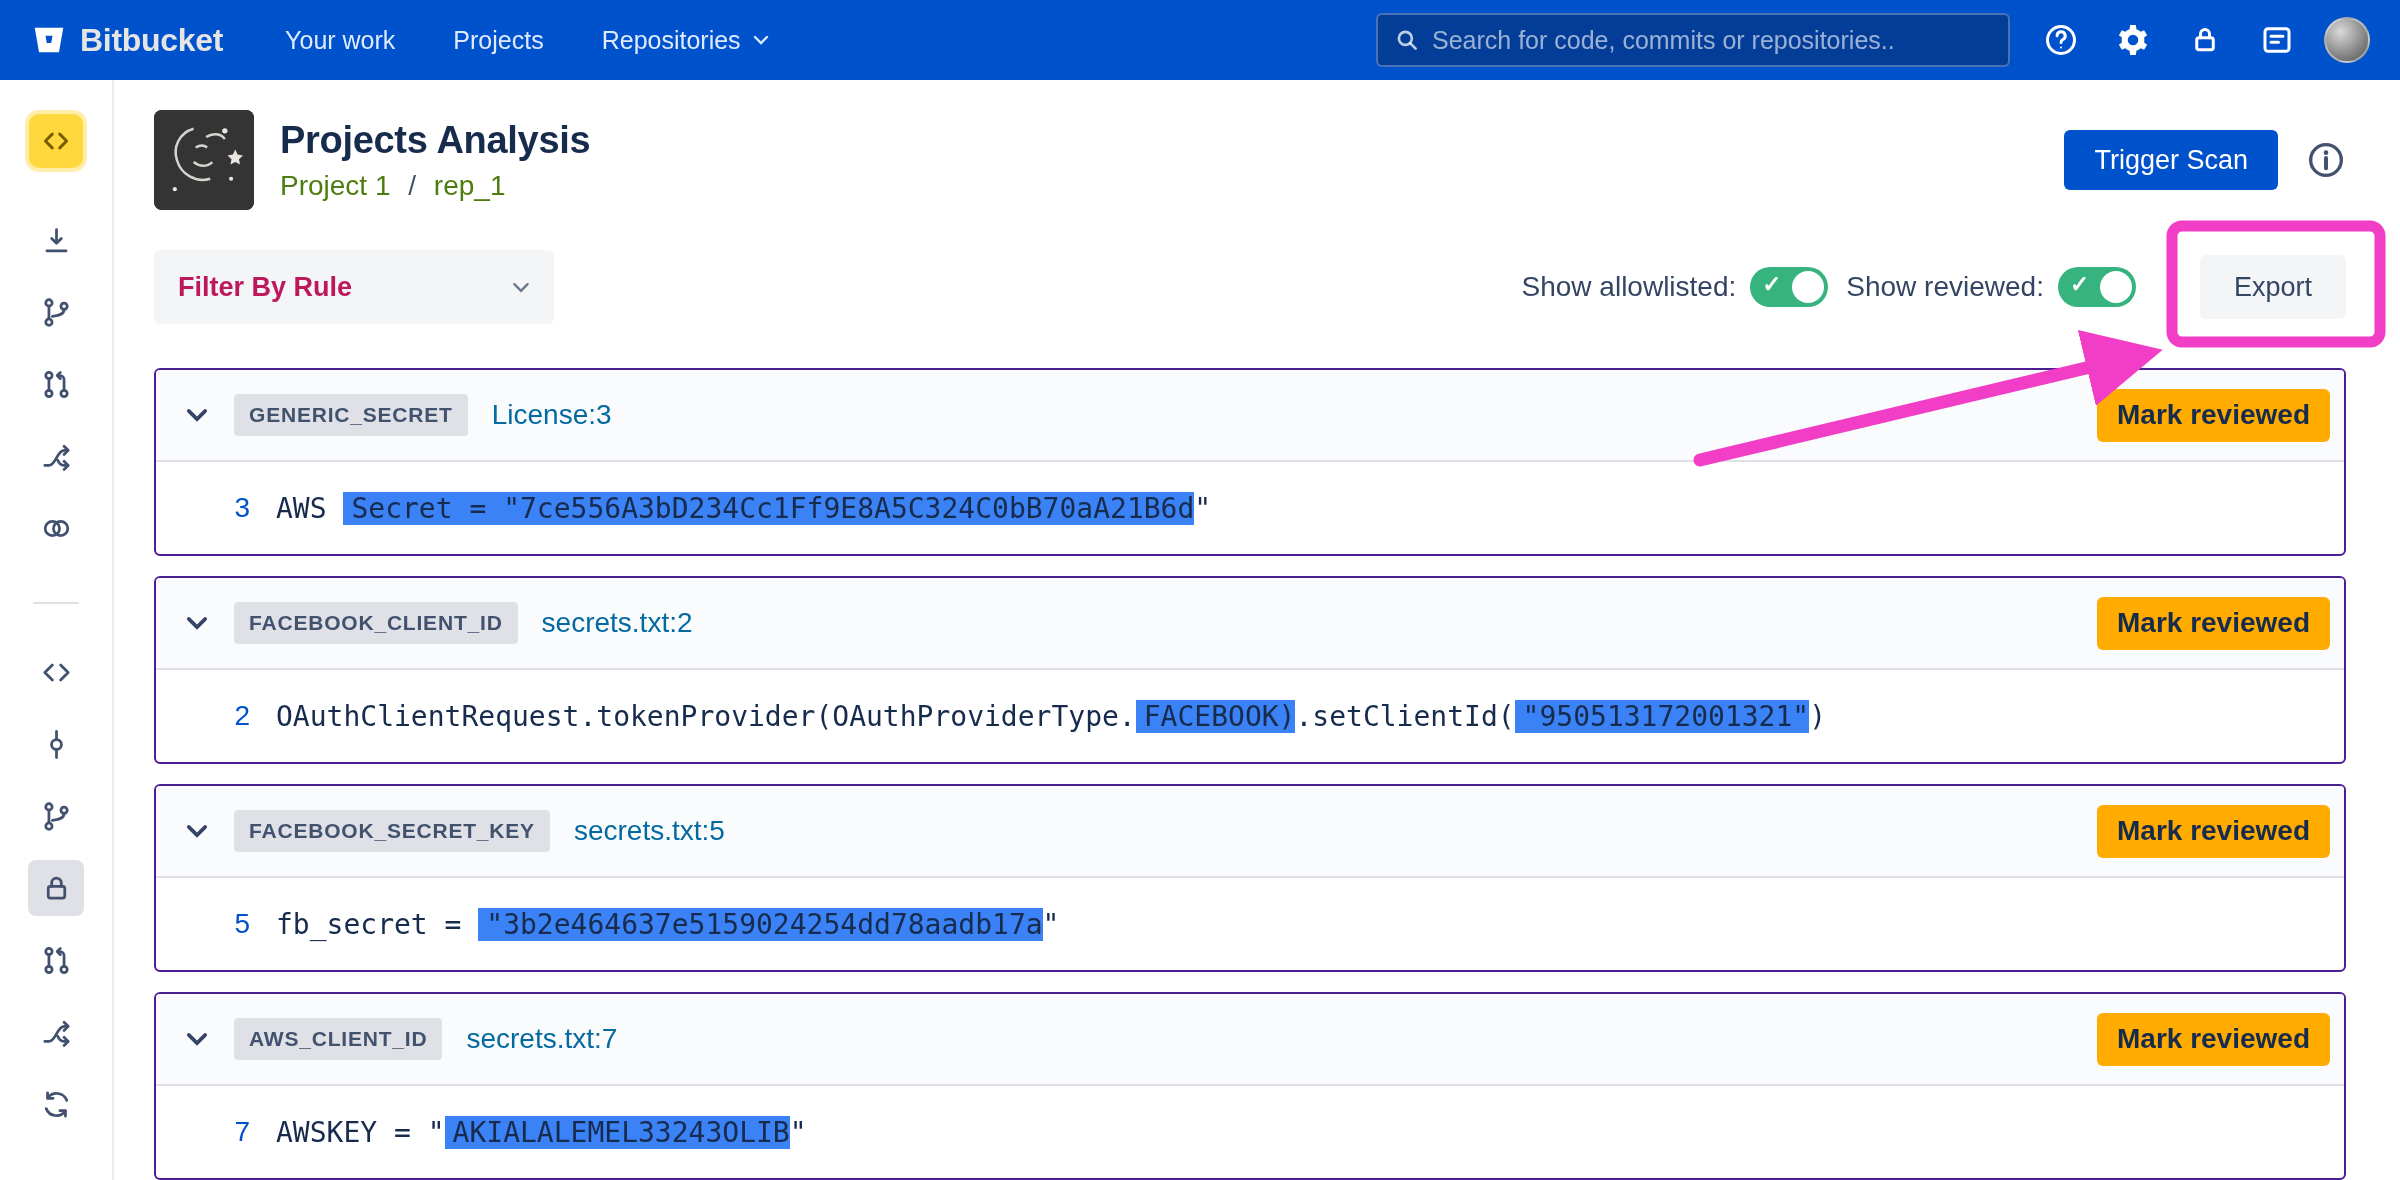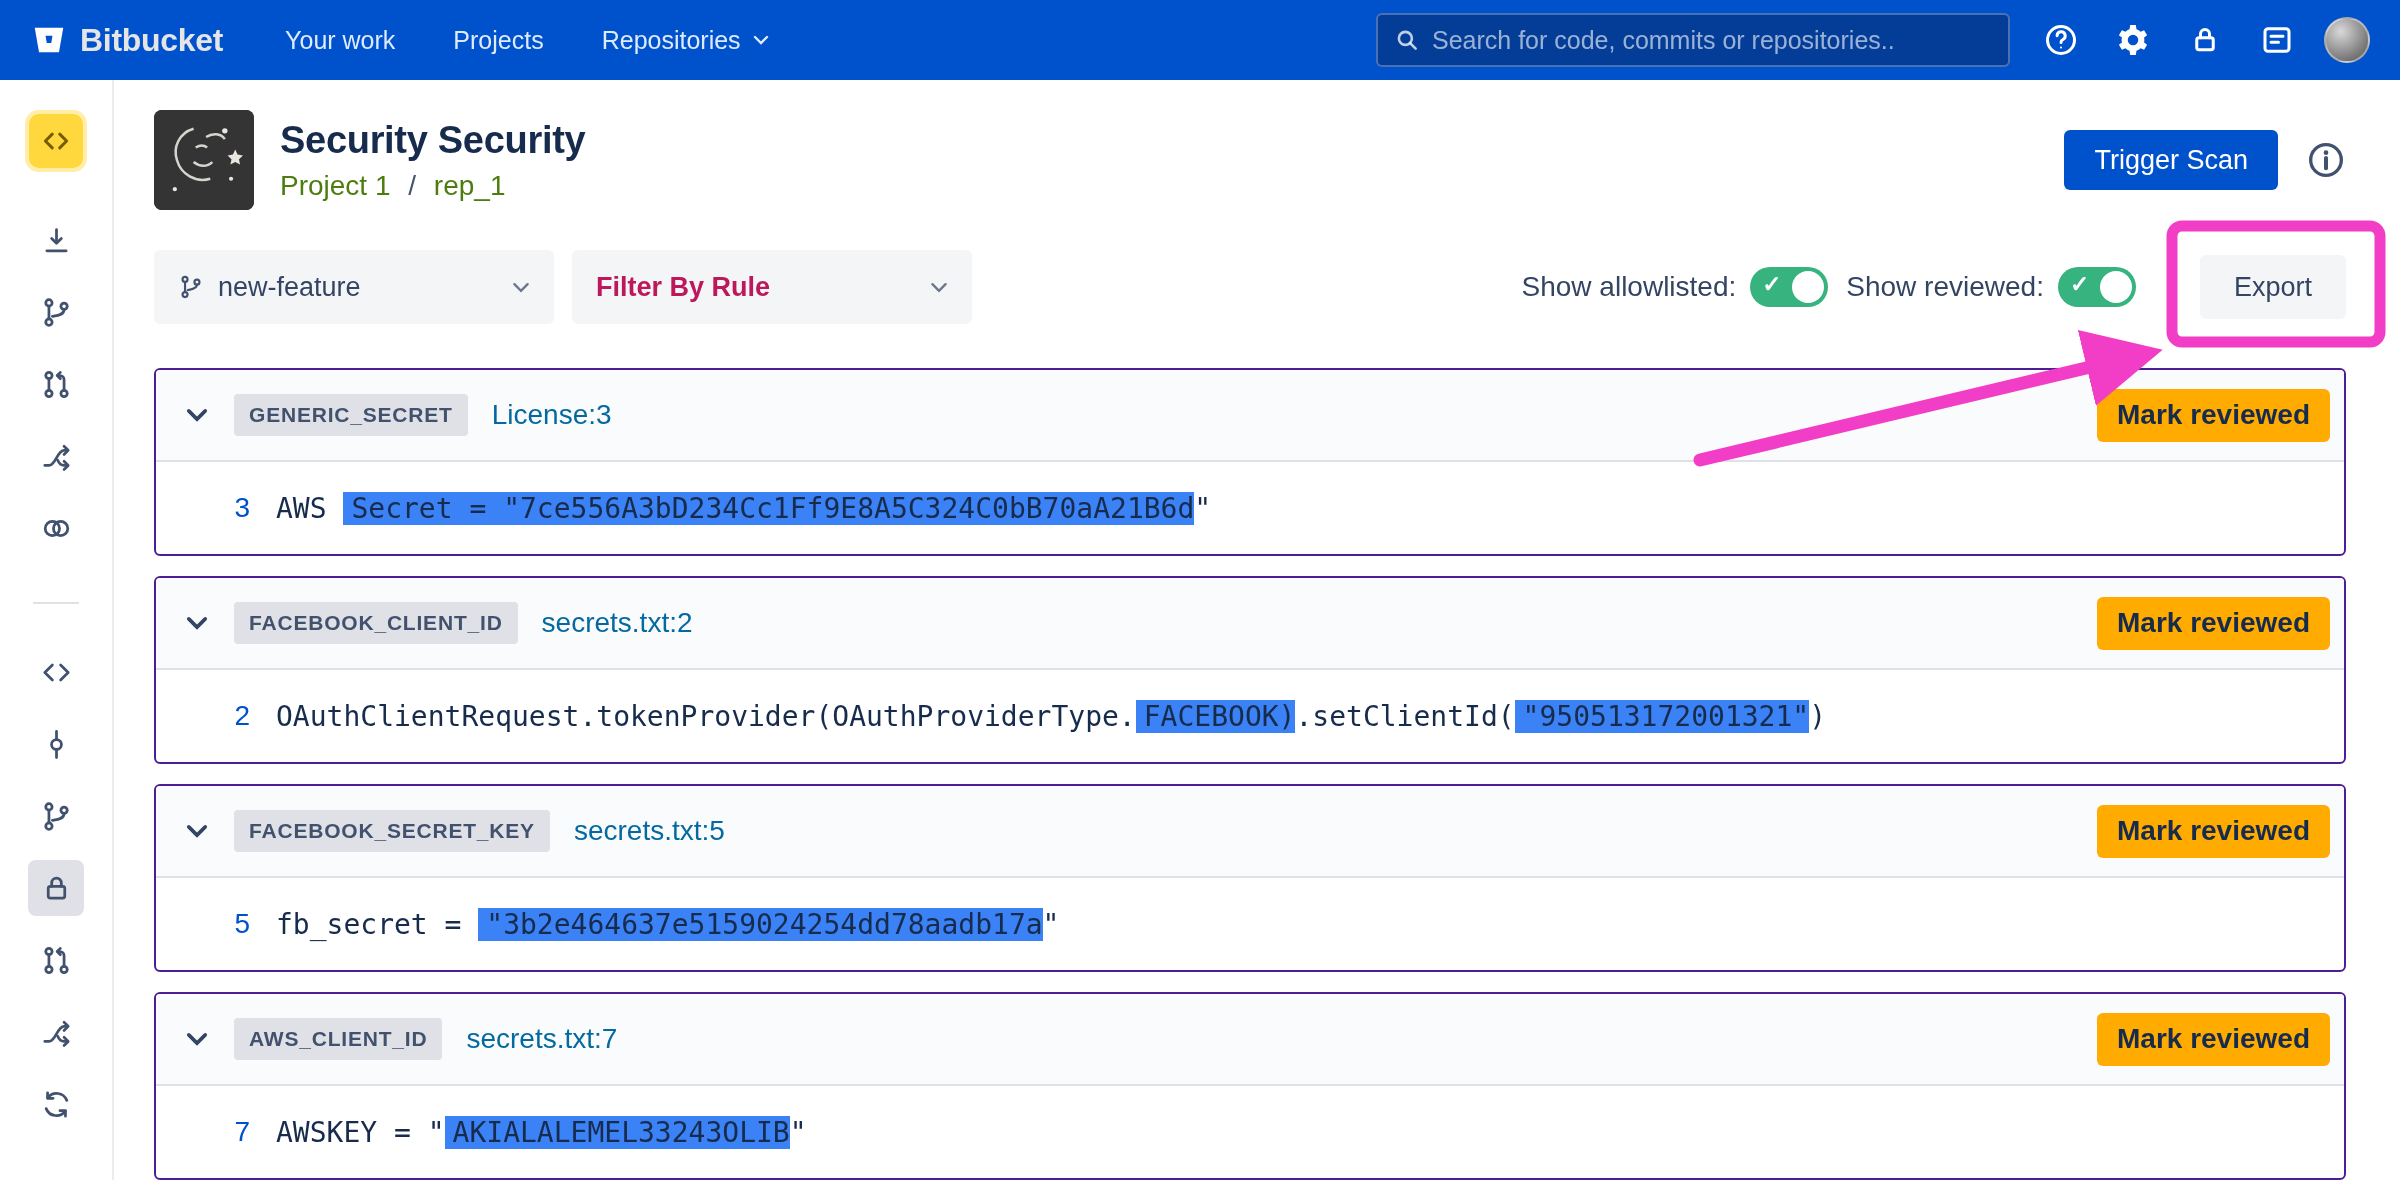--- a/index.html
+++ b/index.html
@@ -307,53 +307,40 @@
             </g>
             <g fill="#e8e6df">
               <circle cx="34" cy="10" r="1.3"></circle>
               <path d="M39 19l1.1 2.4 2.6.4-1.9 1.8.5 2.6-2.3-1.2-2.3 1.2.5-2.6-1.9-1.8 2.6-.4z"></path>
               <circle cx="37" cy="33" r="1"></circle>
               <circle cx="10" cy="38" r="1"></circle>
             </g>
           </svg>
         </div>
         <div>
-          <div class="page-title">Security Security</div>
+          <div class="page-title">Projects Analysis</div>
           <div class="breadcrumb">
             <a>Project 1</a>
             <span class="sep">/</span>
             <a>rep_1</a>
           </div>
         </div>
         <div class="header-right">
           <button class="btn-primary">Trigger Scan</button>
           <span class="info-icon">
             <svg width="40" height="40" viewBox="0 0 24 24">
                 <circle cx="12" cy="12" r="9.2" stroke="#42526E" stroke-width="2" fill="none"></circle>
                 <circle cx="12" cy="7.6" r="1.4" fill="#42526E"></circle>
                 <path d="M12 10.8v6.2" stroke="#42526E" stroke-width="2.4" stroke-linecap="round"></path>
               </svg>
           </span>
         </div>
       </div>
 
       <div class="filter-row">
-        <div class="select">
-          <svg width="26" height="26" viewBox="0 0 24 24" fill="none" stroke="#42526E" stroke-width="2" stroke-linecap="round" stroke-linejoin="round">
-              <circle cx="6.5" cy="5" r="2.3"></circle>
-              <circle cx="6.5" cy="19" r="2.3"></circle>
-              <circle cx="17.5" cy="7.5" r="2.3"></circle>
-              <path d="M6.5 7.3v9.4"></path>
-              <path d="M17.5 9.8c0 4.2-5.5 4.5-8.5 5"></path>
-            </svg>
-          <span class="label">new-feature</span>
-          <svg class="chev" width="18" height="11" viewBox="0 0 16 10" fill="none" stroke="#6B778C" stroke-width="2.2" stroke-linecap="round">
-              <polyline points="2,2 8,8 14,2"></polyline>
-            </svg>
-        </div>
         <div class="select">
           <span class="label placeholder">Filter By Rule</span>
           <svg class="chev" width="18" height="11" viewBox="0 0 16 10" fill="none" stroke="#6B778C" stroke-width="2.2" stroke-linecap="round">
               <polyline points="2,2 8,8 14,2"></polyline>
             </svg>
         </div>
         <div class="toggles">
           <span class="toggle-label">Show allowlisted:</span>
           <span class="toggle">
             <span class="check">✓</span>

